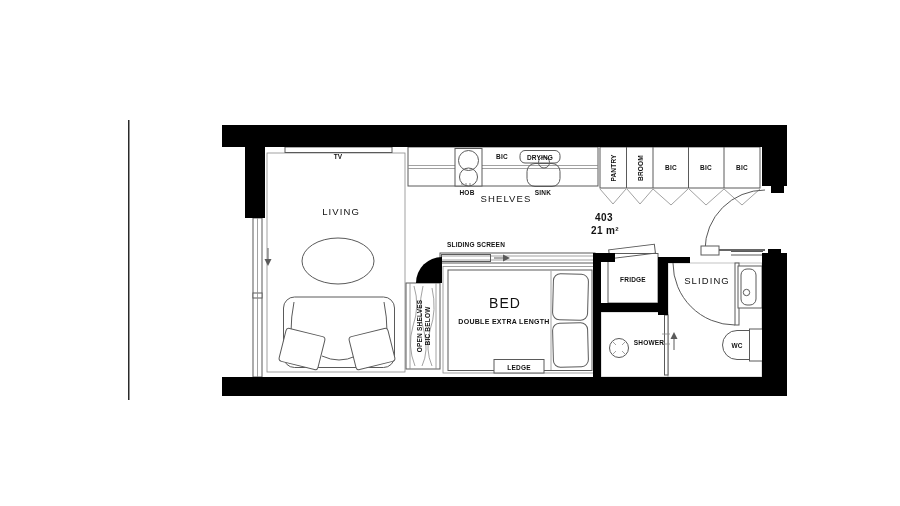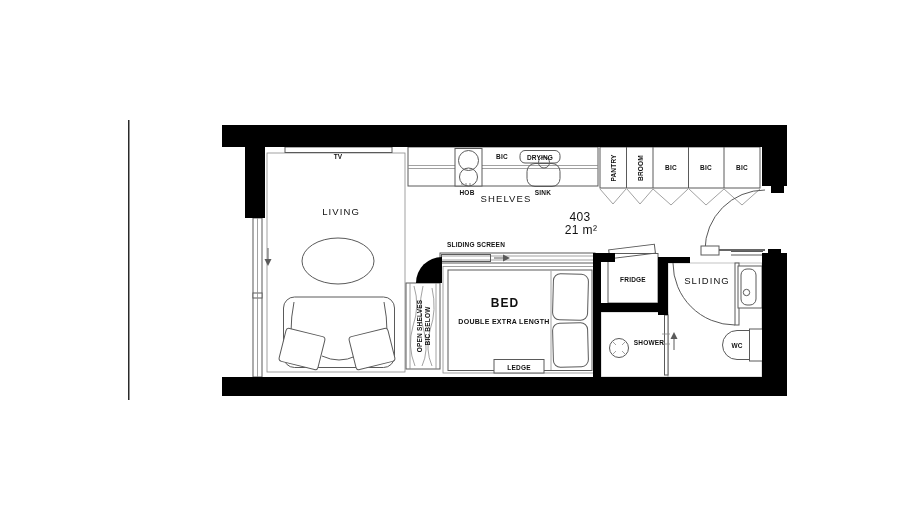--- a/index.html
+++ b/index.html
@@ -19,21 +19,21 @@
   .arr { fill:var(--furniture-line,#5a5a5a); stroke:none; }
   
   .lbl {
     position:absolute; transform:translate(-50%,-50%);
     color:var(--text,#111); white-space:nowrap; z-index:5;
     font-family:"Liberation Sans", sans-serif; text-align:center;
   }
   .lbl.sm { font-size:6.5px; font-weight:700; letter-spacing:0.2px; }
   .lbl.md { font-size:7px;   font-weight:700; letter-spacing:0.3px; }
   .lbl.lg { font-size:9.5px; font-weight:400; letter-spacing:1.1px; }
-  .lbl.xl { font-size:12px;  font-weight:400; letter-spacing:0.4px; }
+  .lbl.xl { font-size:10px;  font-weight:700; letter-spacing:0.4px;margin-left:24px; }
   .lbl.vert { transform:translate(-50%,-50%) rotate(-90deg); }
   .lbl .row { display:block; line-height:7.5px; }
 </style>
 </head>
 <body>
 
 <div class="canvas">
 
   <svg width="900" height="506" viewBox="0 0 900 506">
     <defs>
@@ -200,21 +200,21 @@
   <div class="lbl sm vert" style="left:613px; top:168px;">PANTRY</div>
   <div class="lbl sm vert" style="left:640px; top:168px;">BROOM</div>
   <div class="lbl sm" style="left:671px; top:167px;">BIC</div>
   <div class="lbl sm" style="left:706px; top:167px;">BIC</div>
   <div class="lbl sm" style="left:742px; top:167px;">BIC</div>
   <div class="lbl sm" style="left:476px; top:243.5px;">SLIDING SCREEN</div>
   <div class="lbl sm vert" style="left:423px; top:326px;">
     <span class="row">OPEN SHELVES</span>
     <span class="row">BIC BELOW</span>
   </div>
-  <div class="lbl lg" style="left:505px; top:303px; font-size:12px;font-weight:bold;">BED</div>
+  <div class="lbl lg" style="left:505px; top:303px; font-size:14px;">BED</div>
   <div class="lbl md" style="left:504px; top:321px;">DOUBLE EXTRA LENGTH</div>
   <div class="lbl sm" style="left:519px; top:366.5px;">LEDGE</div>
   <div class="lbl sm" style="left:633px; top:279px;">FRIDGE</div>
   <div class="lbl lg" style="left:707px; top:280px;">SLIDING</div>
   <div class="lbl sm" style="left:649px; top:342px;">SHOWER</div>
   <div class="lbl sm" style="left:737px; top:345px;">WC</div>
 
 </div>
 
 </body></html>

